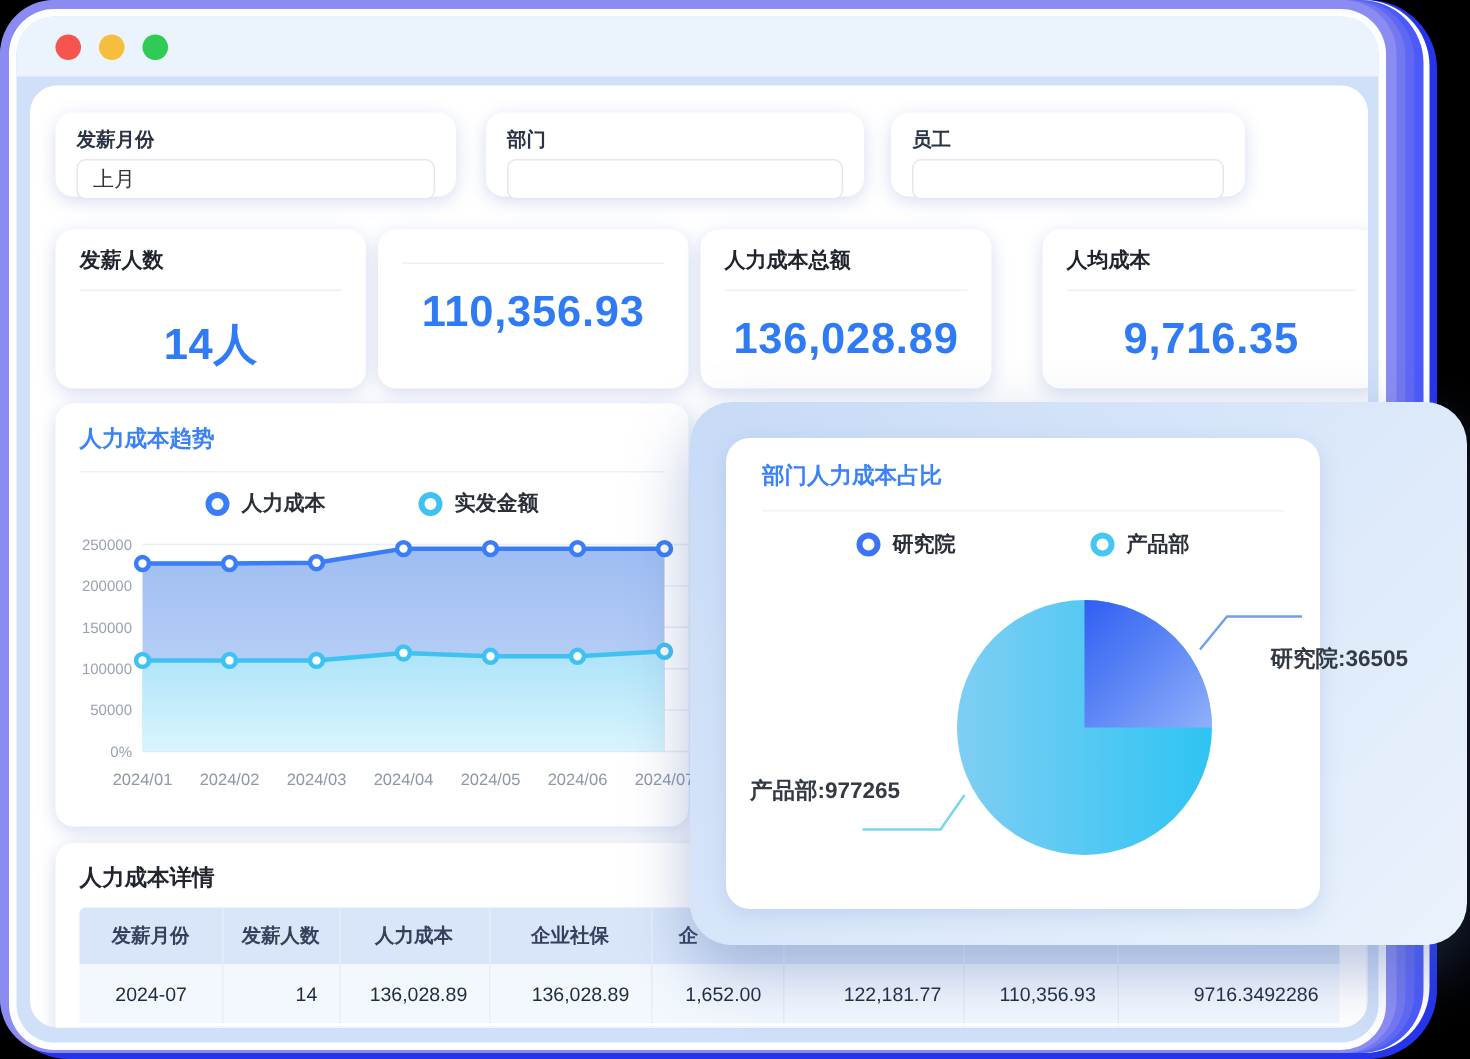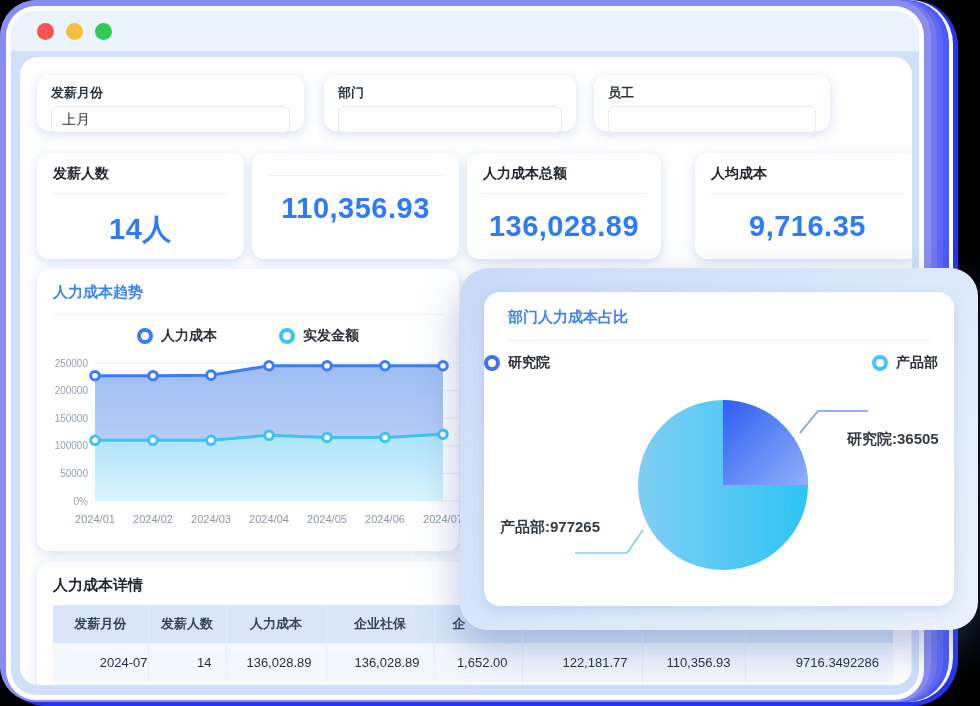--- a/index.html
+++ b/index.html
@@ -55,32 +55,32 @@
   
   .table-card{padding:14px 16px 0;}
   .table-title{font-size:15px;font-weight:bold;color:#21262e;}
   table{border-collapse:collapse;margin-top:10px;width:840px;table-layout:fixed;}
   th{background:#d9e6f9;font-size:13px;font-weight:bold;color:#33415a;height:36px;text-align:center;
      border-right:1px solid #e6eefb;}
   th:first-child{border-top-left-radius:4px;} th:last-child{border-right:none;border-top-right-radius:4px;}
   th.sliver{text-align:left;padding-left:18px;}
   td{background:#f3f8fe;font-size:13px;color:#1f2c3d;height:37px;text-align:right;padding-right:14px;
      border-right:1px solid #e4edf8;border-bottom:2px solid #fff;}
-  td:first-child{padding-right:0;} td:last-child{border-right:none;}
+  td:first-child{text-align:center;padding-right:0;} td:last-child{border-right:none;}
   tr.partial td{height:30px;}
 
   
   .overlay{position:absolute;left:460px;top:268px;width:518px;height:362px;z-index:60;
     background:linear-gradient(135deg,#c7daf6 0%,#dcE9fa 55%,#eaf2fc 100%);border-radius:28px;
     box-shadow:0 18px 42px rgba(70,100,170,.38);}
-  .overlay-inner{position:absolute;left:24px;top:24px;width:470px;height:314px;background:#fff;border-radius:16px;
+  .overlay-inner{position:absolute;left:24px;top:24px;width:396px;height:314px;background:#fff;border-radius:16px;
     box-shadow:0 4px 14px rgba(120,150,210,.25);}
   .pie-title{position:absolute;left:24px;top:16px;}
   .pie-divider{position:absolute;left:24px;right:24px;top:48px;}
-  .pie-legend{position:absolute;left:0;right:16px;top:62px;justify-content:space-between;}
+  .pie-legend{position:absolute;left:0;right:0;top:62px;}
   .pie-svg{position:absolute;left:0;top:86px;}
   .pie-label{font-size:15px;font-weight:bold;fill:#333a44;}
 </style>
 </head>
 <body>
 
 <div class="stage">
 
   <div class="deco d1"></div>
   <div class="deco d2"></div>

